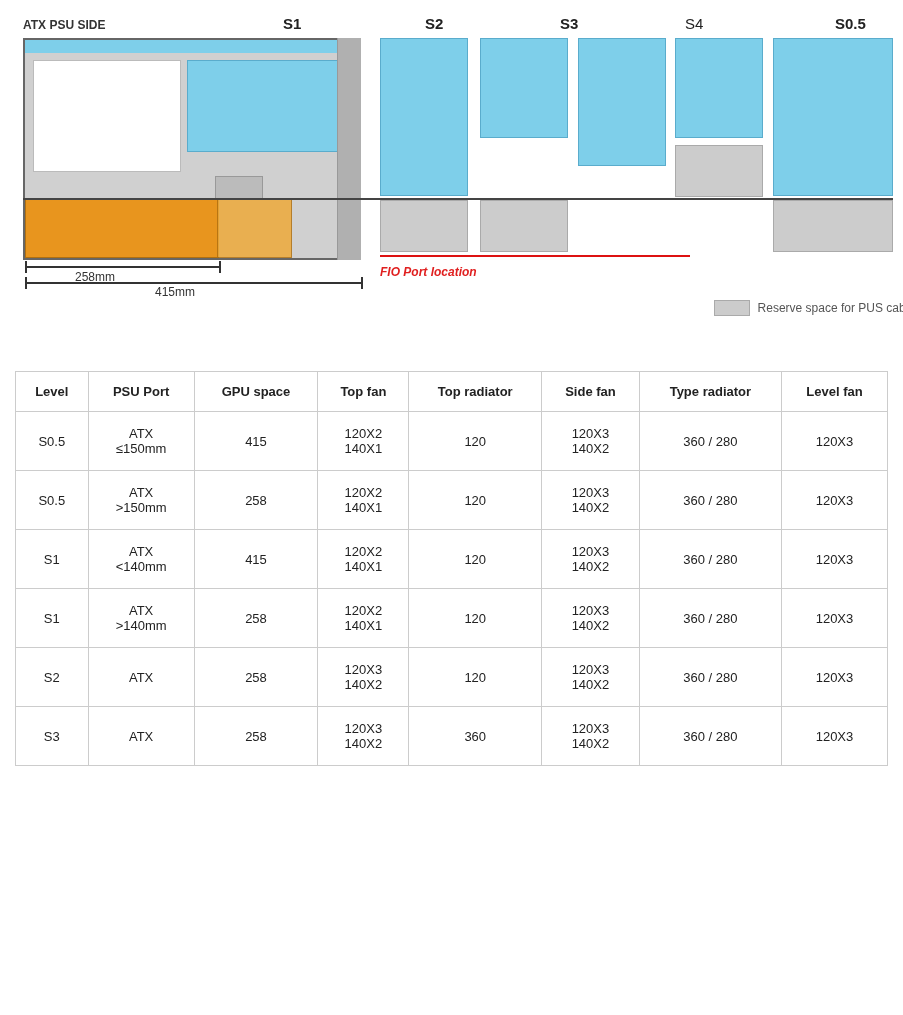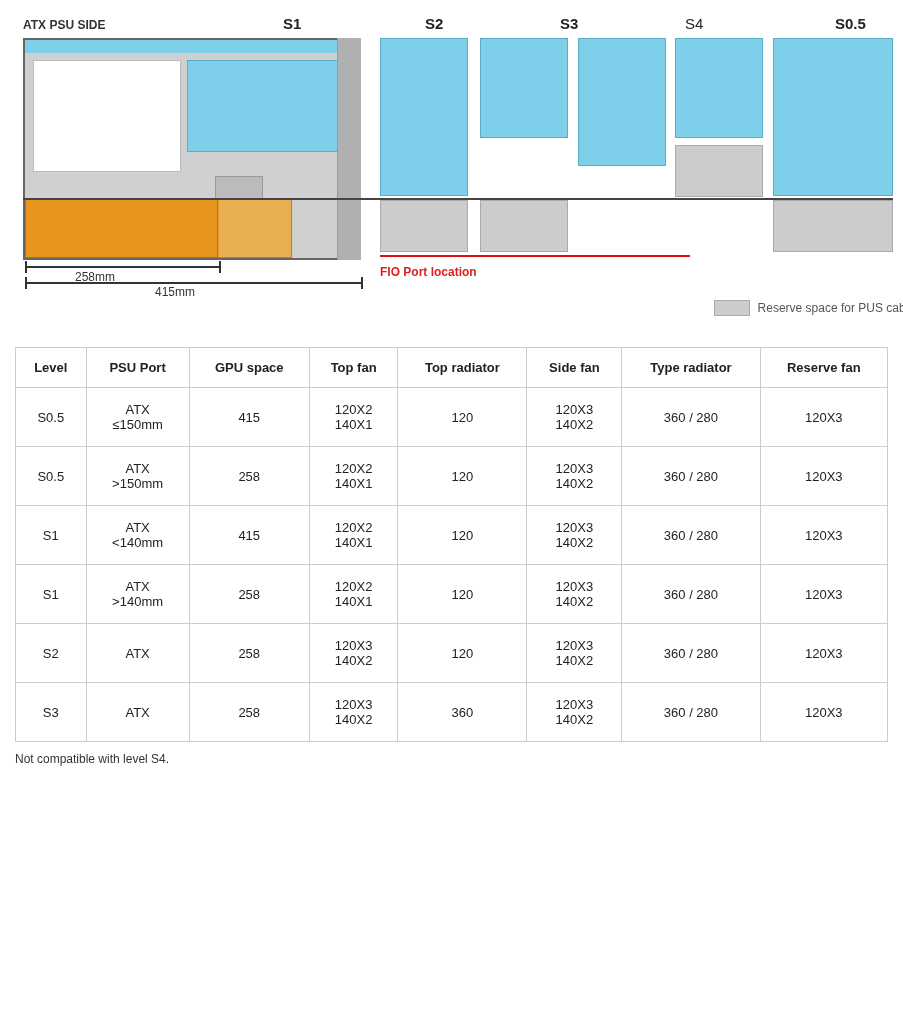--- a/index.html
+++ b/index.html
@@ -10,25 +10,26 @@
       padding: 10px 15px;
       font-size: 13px;
       color: #222;
     }
 
     
     .fio-label {
       color: #e02020;
       font-size: 12px;
       font-weight: bold;
+      font-style: italic;
     }
 
     
     .table-section {
-      margin-top: 22px;
+      margin-top: 46px;
     }
 
     table {
       width: 100%;
       border-collapse: collapse;
       font-size: 13px;
     }
 
     thead th {
       border: 1px solid #ccc;
@@ -146,21 +147,21 @@
   <table>
     <thead>
       <tr>
         <th>Level</th>
         <th>PSU Port</th>
         <th>GPU space</th>
         <th>Top fan</th>
         <th>Top radiator</th>
         <th>Side fan</th>
         <th>Type radiator</th>
-        <th>Reserve fan</th>
+        <th>Level fan</th>
       </tr>
     </thead>
     <tbody id="table-body">
     <tr>
           <td style="white-space: pre-line;">S0.5</td>
           <td style="white-space: pre-line;">ATX
 ≤150mm</td>
           <td style="white-space: pre-line;">415</td>
           <td style="white-space: pre-line;">120X2
 140X1</td>
@@ -228,14 +229,13 @@
           <td style="white-space: pre-line;">120X3
 140X2</td>
           <td style="white-space: pre-line;">360</td>
           <td style="white-space: pre-line;">120X3
 140X2</td>
           <td style="white-space: pre-line;">360 / 280</td>
           <td style="white-space: pre-line;">120X3</td>
         </tr>
       </tbody>
   </table>
-  <p class="footnote">Not compatible with level S4.</p>
 </div>
 
 </body></html>

